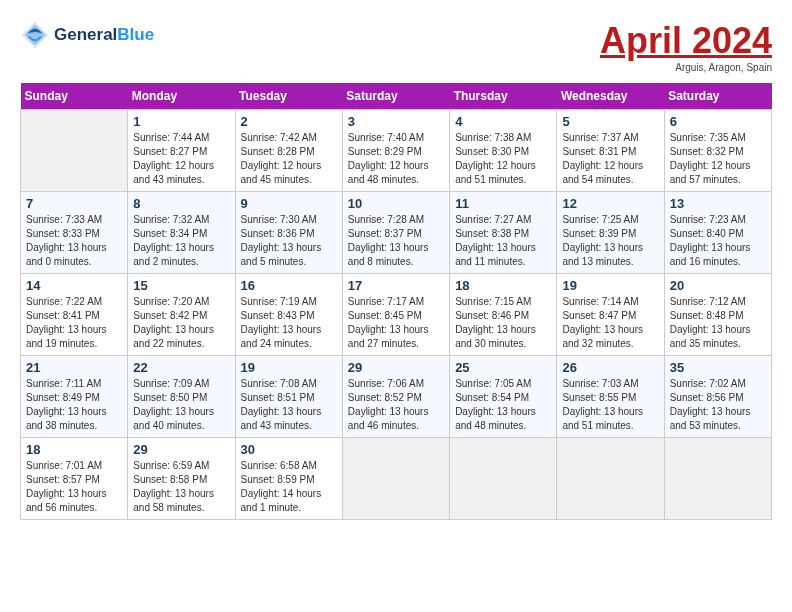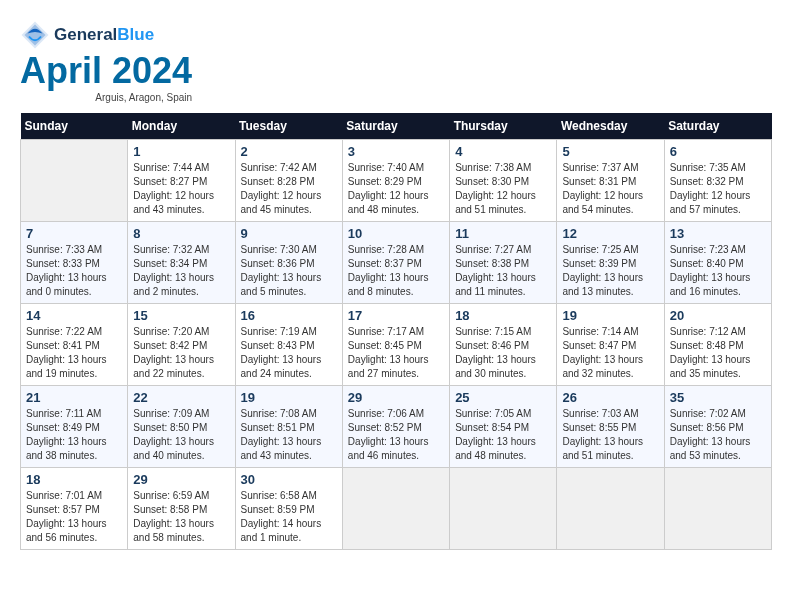--- a/index.html
+++ b/index.html
@@ -8,50 +8,50 @@
       background: #fff;
       width: 792px;
       min-height: 612px;
       padding: 20px;
     }
     .header {
       display: flex;
       justify-content: space-between;
       align-items: flex-start;
       margin-bottom: 10px;
-      flex-direction: column;
     }
     .logo {
       display: flex;
       align-items: center;
       gap: 4px;
     }
     .logo-icon {
       width: 30px;
       height: 30px;
     }
     .title-block {
       text-align: right;
     }
     .month-title {
       font-size: 36px;
       font-weight: bold;
-      color: #0369a1;
+      color: #b91c1c;
+      text-decoration: underline;
     }
     .location {
       font-size: 10px;
       color: #444;
     }
     table {
       width: 100%;
       border-collapse: collapse;
       font-size: 11px;
     }
     thead tr th {
-      background: #0f172a;
+      background: #a21caf;
       color: #fff;
       padding: 6px 4px;
       text-align: left;
       font-size: 12px;
       font-weight: bold;
     }
     tbody tr td {
       border: 1px solid #ccc;
       vertical-align: top;
       padding: 4px 5px;

